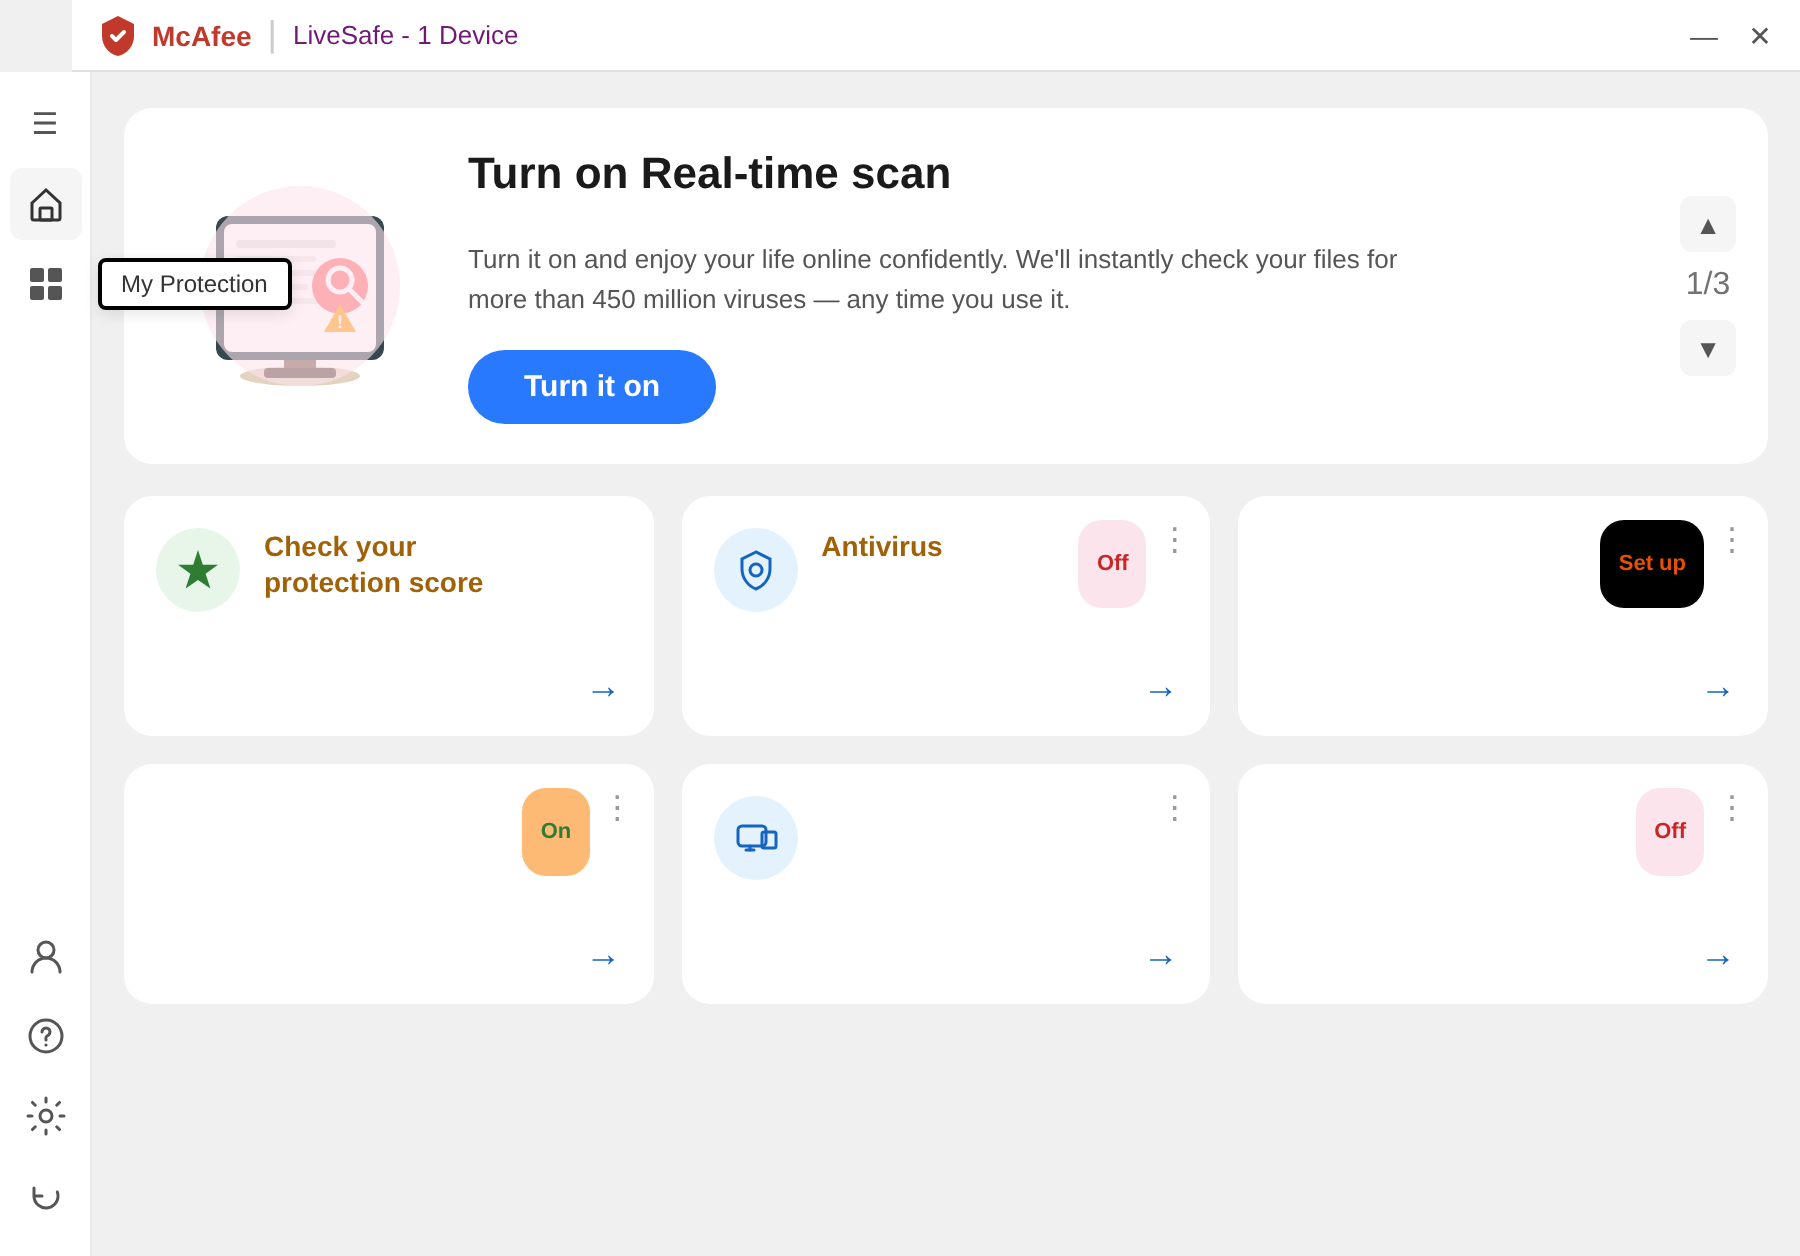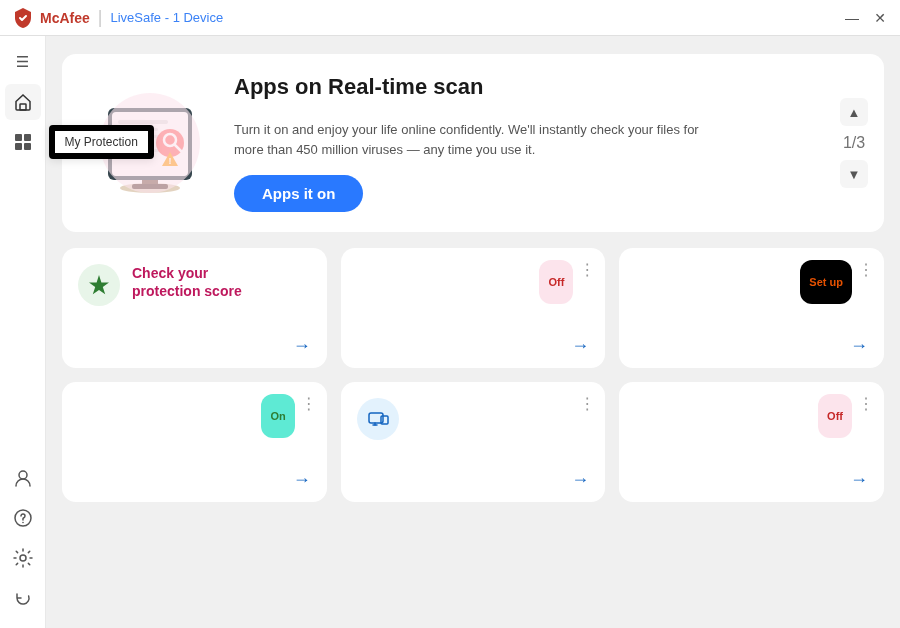--- a/index.html
+++ b/index.html
@@ -14,20 +14,21 @@
 
     
     .titlebar {
       height: 36px;
       background: #fff;
       display: flex;
       align-items: center;
       padding: 4px 12px;
       border-bottom: 1px solid #e0e0e0;
       position: relative;
+      margin-left: 36px;
     }
     .titlebar-logo {
       display: flex;
       align-items: center;
       gap: 8px;
     }
     .mcafee-logo {
       display: flex;
       align-items: center;
       gap: 6px;
@@ -36,21 +37,21 @@
       width: 22px;
       height: 22px;
     }
     .titlebar-separator {
       color: #ccc;
       margin: 0 8px;
       font-size: 18px;
     }
     .titlebar-title {
       font-size: 13px;
-      color: #3b82f6;
+      color: #701a75;
       font-weight: 500;
     }
     .titlebar-controls {
       position: absolute;
       right: 12px;
       top: 50%;
       transform: translateY(-50%);
       display: flex;
       gap: 12px;
     }
@@ -108,21 +109,21 @@
       padding-bottom: 12px;
     }
 
     
     .tooltip {
       position: absolute;
       left: 44px;
       top: 50%;
       transform: translateY(-50%);
       background: #fff;
-      border: 6px solid #000000;
+      border: 2px solid #000000;
       border-radius: 4px;
       padding: 4px 10px;
       font-size: 12px;
       color: #333;
       white-space: nowrap;
       box-shadow: 0 2px 8px rgba(0,0,0,0.1);
       z-index: 10;
     }
 
     
@@ -238,41 +239,41 @@
       flex-shrink: 0;
     }
     .card-icon-green { background: #e8f5e9; color: #2e7d32; }
     .card-icon-blue { background: #e3f2fd; color: #1565c0; }
     .card-icon-purple { background: #ede7f6; color: #4a148c; }
     .card-icon-lavender { background: #f3e5f5; color: #6a1b9a; }
 
     .card-title {
       font-size: 14px;
       font-weight: 600;
-      color: #be185d;
+      color: #a16207;
       line-height: 1.3;
     }
     .card-arrow {
       position: absolute;
       bottom: 14px;
       right: 16px;
       color: #1565c0;
       font-size: 18px;
     }
     .card-badge {
       position: absolute;
       top: 12px;
       right: 32px;
       padding: 16px 9px;
       border-radius: 12px;
       font-size: 11px;
       font-weight: 600;
     }
     .badge-off { background: #fce4ec; color: #c62828; }
-    .badge-on { background: #5eead4; color: #2e7d32; }
+    .badge-on { background: #fdba74; color: #2e7d32; }
     .badge-setup { background: #000000; color: #e65100; }
 
     .card-menu {
       position: absolute;
       top: 12px;
       right: 10px;
       color: #999;
       font-size: 16px;
       cursor: pointer;
     }
@@ -383,23 +384,23 @@
           <circle cx="80" cy="55" r="14" fill="#ff5252" opacity="0.9"></circle>
           <circle cx="80" cy="52" r="6" stroke="#fff" stroke-width="2.5" fill="none"></circle>
           <line x1="85" y1="57" x2="91" y2="63" stroke="#fff" stroke-width="2.5" stroke-linecap="round"></line>
 
           <polygon points="72,78 88,78 80,64" fill="#ff9800"></polygon>
           <text x="80" y="76" text-anchor="middle" fill="#fff" font-size="9" font-weight="bold">!</text>
         </svg>
       </div>
 
       <div class="banner-text">
-        <div class="banner-title">Apps on Real-time scan</div>
+        <div class="banner-title">Turn on Real-time scan</div>
         <div class="banner-desc">Turn it on and enjoy your life online confidently. We'll instantly check your files for more than 450 million viruses — any time you use it.</div>
-        <button class="btn-turn-on">Apps it on</button>
+        <button class="btn-turn-on">Turn it on</button>
       </div>
 
       <div class="banner-nav">
         <button class="banner-nav-btn">
           <span>▲</span>
         </button>
         <span class="banner-counter">1/3</span>
         <button class="banner-nav-btn">
           <span>▼</span>
         </button>
@@ -416,20 +417,29 @@
             </svg>
           </div>
           <div class="card-title">Check your<br>protection score</div>
         </div>
         <div class="card-arrow">→</div>
       </div>
 
       <div class="card">
         <div class="card-badge badge-off">Off</div>
         <div class="card-menu">⋮</div>
+        <div class="card-header">
+          <div class="card-icon card-icon-blue">
+            <svg width="22" height="22" viewBox="0 0 22 22" fill="none">
+              <path d="M11 2L4 5.5v5c0 4.5 3 8.5 7 10 4-1.5 7-5.5 7-10v-5L11 2z" stroke="#1565c0" stroke-width="1.5" fill="none"></path>
+              <circle cx="11" cy="11" r="3" stroke="#1565c0" stroke-width="1.5" fill="none"></circle>
+            </svg>
+          </div>
+          <div class="card-title">Antivirus</div>
+        </div>
         <div class="card-arrow">→</div>
       </div>
 
       <div class="card">
         <div class="card-badge badge-setup">Set up</div>
         <div class="card-menu">⋮</div>
         <div class="card-arrow">→</div>
       </div>
 
       <div class="card">

